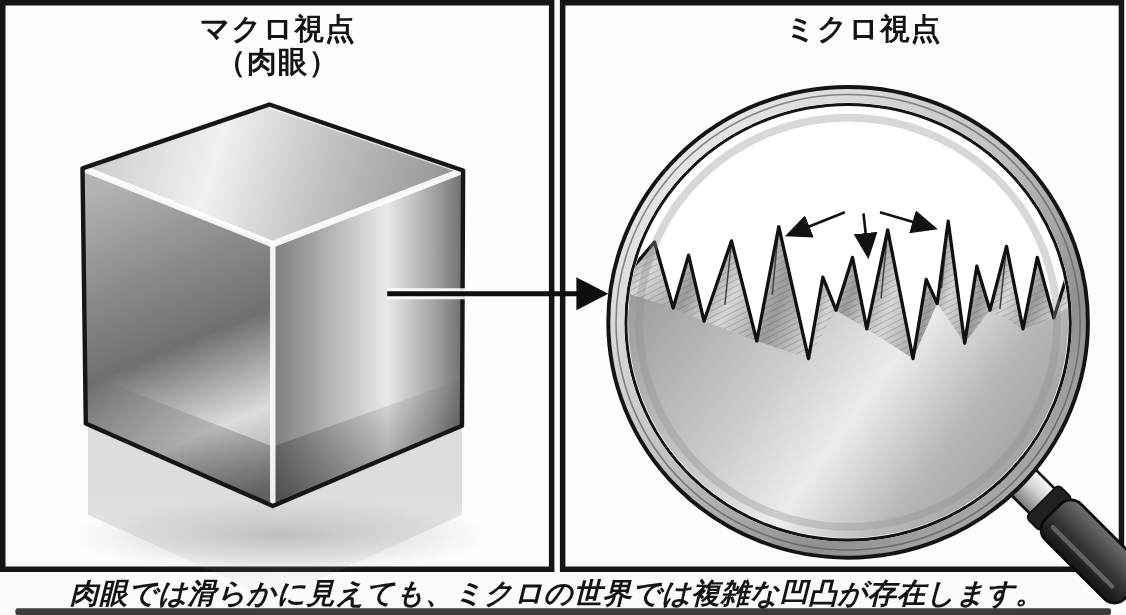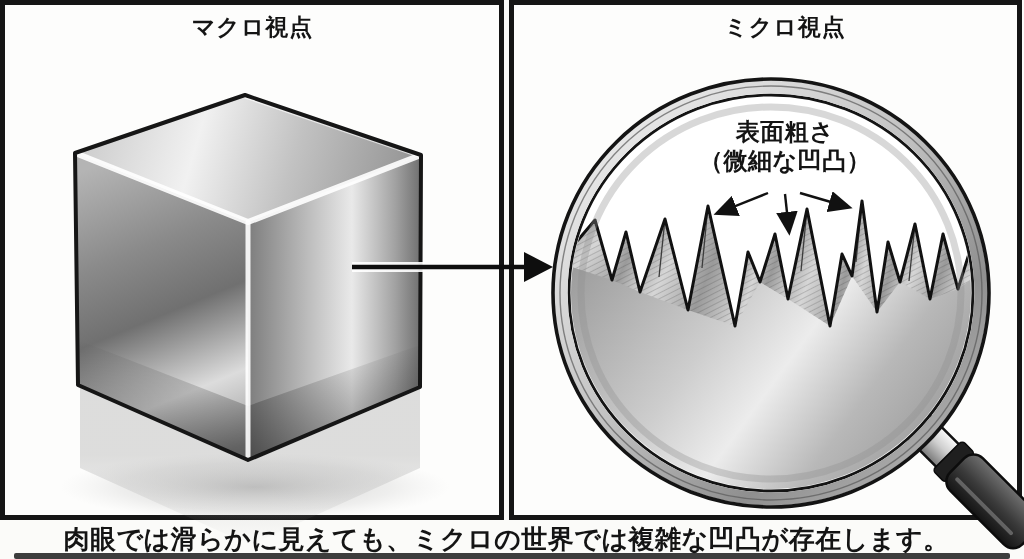--- a/index.html
+++ b/index.html
@@ -4,25 +4,25 @@
 <style>
   html,body{margin:0;padding:0;background:#e9e9e9;}
   .canvas{
     position:relative;width:1024px;height:559px;overflow:hidden;
     background:var(--paper,#fbfbf9);
     font-family:"DejaVu Sans","Liberation Sans",sans-serif;
     color:var(--ink,#141414);
   }
   .canvas svg{position:absolute;left:0;top:0;}
   .overlay{position:absolute;text-align:center;font-weight:700;color:var(--ink,#141414);}
-  .panel-title{font-size:23px;line-height:30px;letter-spacing:1px;}
+  .panel-title{font-size:27px;line-height:30px;letter-spacing:1px;}
   .title-left{left:4px;top:12px;width:497px;}
   .title-right{left:532px;top:12px;width:506px;}
   .lens-label{left:640px;top:118px;width:290px;font-size:24px;line-height:29px;letter-spacing:0.5px;}
-  .caption{left:0px;top:522px;width:1013px;font-size:26px;font-weight:700;letter-spacing:0.5px;}
+  .caption{left:0px;top:522px;width:1013px;font-size:26px;font-weight:700;letter-spacing:0.5px;font-style:italic;}
 </style>
 </head>
 <body>
 
 <div class="canvas">
 
   <svg width="1024" height="559" viewBox="0 0 1024 559">
     <defs>
       <linearGradient id="topGrad" gradientUnits="userSpaceOnUse" x1="75" y1="110" x2="421" y2="210">
         <stop offset="0" stop-color="#c7c7c7"></stop>
@@ -194,25 +194,22 @@
       <g stroke="#111" stroke-width="2.4" fill="none">
         <line x1="768" y1="193" x2="718" y2="213" marker-end="url(#ah)"></line>
         <line x1="785" y1="194" x2="789" y2="231" marker-end="url(#ah)"></line>
         <line x1="800" y1="193" x2="848" y2="207" marker-end="url(#ah)"></line>
       </g>
     </g>
   </svg>
 
   <div class="overlay panel-title title-left">
     <div>マクロ視点</div>
+    <div>（肉眼）</div>
   </div>
 
   <div class="overlay panel-title title-right">
     <div>ミクロ視点</div>
   </div>
 
-  <div class="overlay lens-label">
-    <div>表面粗さ</div>
-    <div>（微細な凹凸）</div>
-  </div>
 
   <div class="overlay caption">肉眼では滑らかに見えても、ミクロの世界では複雑な凹凸が存在します。</div>
 </div>
 
 </body></html>

